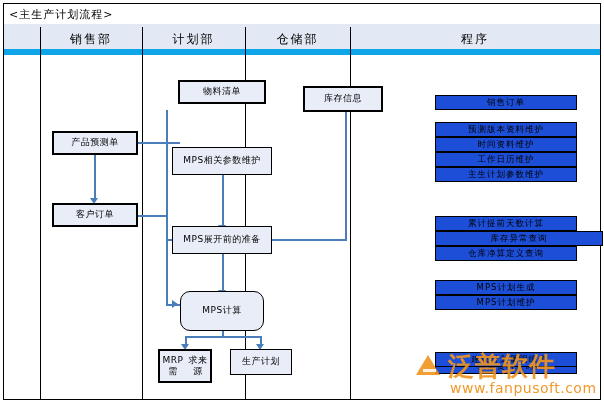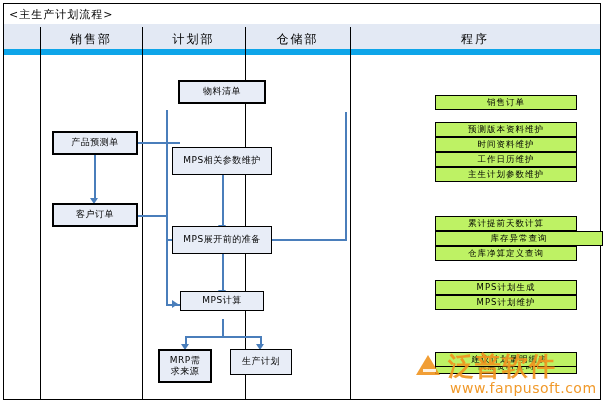--- a/index.html
+++ b/index.html
@@ -21,24 +21,24 @@
             font-size:12px;color:#000;letter-spacing:2px;box-sizing:border-box;}
 
   
   .vline{position:absolute;width:1px;background:#000;top:27px;height:373px;}
 
   
   .node{position:absolute;background:#e8edf7;border:1px solid #000;box-sizing:border-box;
         display:flex;align-items:center;justify-content:center;text-align:center;
         font-size:9px;color:#000;line-height:1.25;letter-spacing:0.5px;}
   .node.bold{border:2px solid #000;}
-  .node.two-line{flex-direction:column;}
-
-  
-  .pbtn{position:absolute;background:#bef264;border:1px solid #000;box-sizing:border-box;
+  .node.two-line{flex-direction:row;}
+
+  
+  .pbtn{position:absolute;background:#1d4ed8;border:1px solid #000;box-sizing:border-box;
         display:flex;align-items:center;justify-content:center;
         font-size:8.5px;color:#000;letter-spacing:1px;}
 
   
   .ln{position:absolute;background:#4a7ebb;}
   .lnh{height:1.5px;}
   .lnv{width:1.5px;}
 
   .arrow{position:absolute;width:0;height:0;}
   .arrow.down{border-left:4px solid transparent;border-right:4px solid transparent;border-top:6px solid #4a7ebb;}
@@ -125,33 +125,36 @@
   </div>
 
   <div class="node" style="left:172px;top:147px;width:100px;height:28px;">
     <span>MPS相关参数维护</span>
   </div>
 
   <div class="node" style="left:172px;top:226px;width:100px;height:28px;">
     <span>MPS展开前的准备</span>
   </div>
 
-  <div class="node" style="left:180px;top:291px;width:84px;height:20px;">
+  <div class="node" style="left:180px;top:291px;width:84px;height:40px;border-radius:10px;">
     <span>MPS计算</span>
   </div>
 
   <div class="node bold two-line" style="left:158px;top:349px;width:54px;height:34px;">
     <span>MRP需</span>
     <span>求来源</span>
   </div>
 
   <div class="node" style="left:230px;top:349px;width:62px;height:26px;">
     <span>生产计划</span>
   </div>
 
+  <div class="node bold" style="left:303px;top:86px;width:80px;height:26px;">
+    <span>库存信息</span>
+  </div>
 
   <div class="pbtn" style="left:435px;top:95px;width:142px;height:15px;">
     <span>销售订单</span>
   </div>
 
   <div class="pbtn" style="left:435px;top:122px;width:142px;height:15px;">
     <span>预测版本资料维护</span>
   </div>
   <div class="pbtn" style="left:435px;top:137px;width:142px;height:15px;align-items:flex-end;">
     <span>时间资料维护</span>

